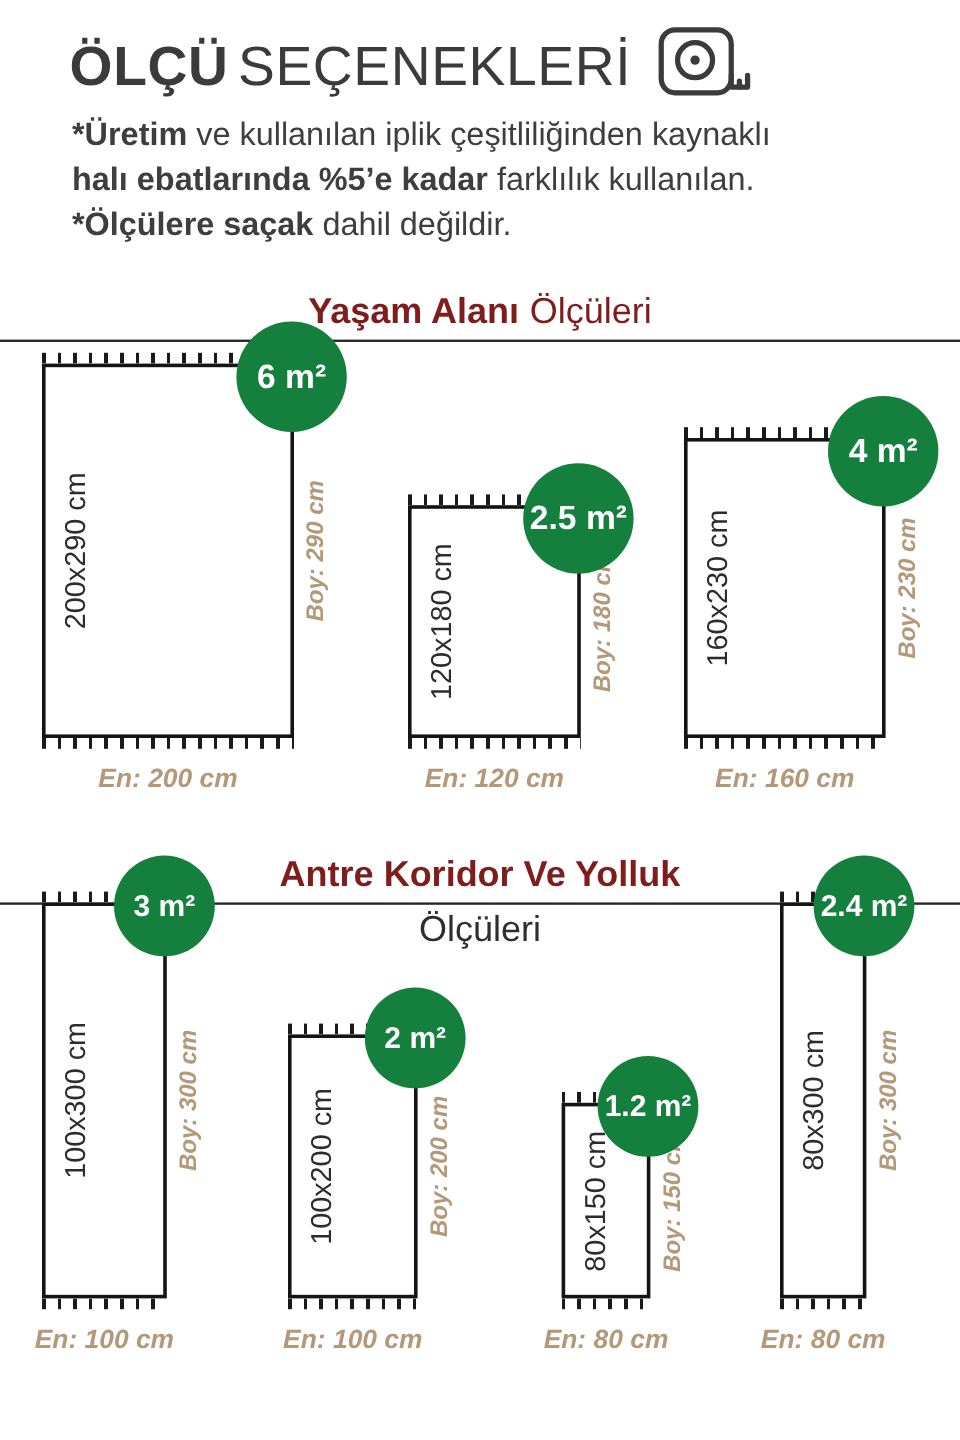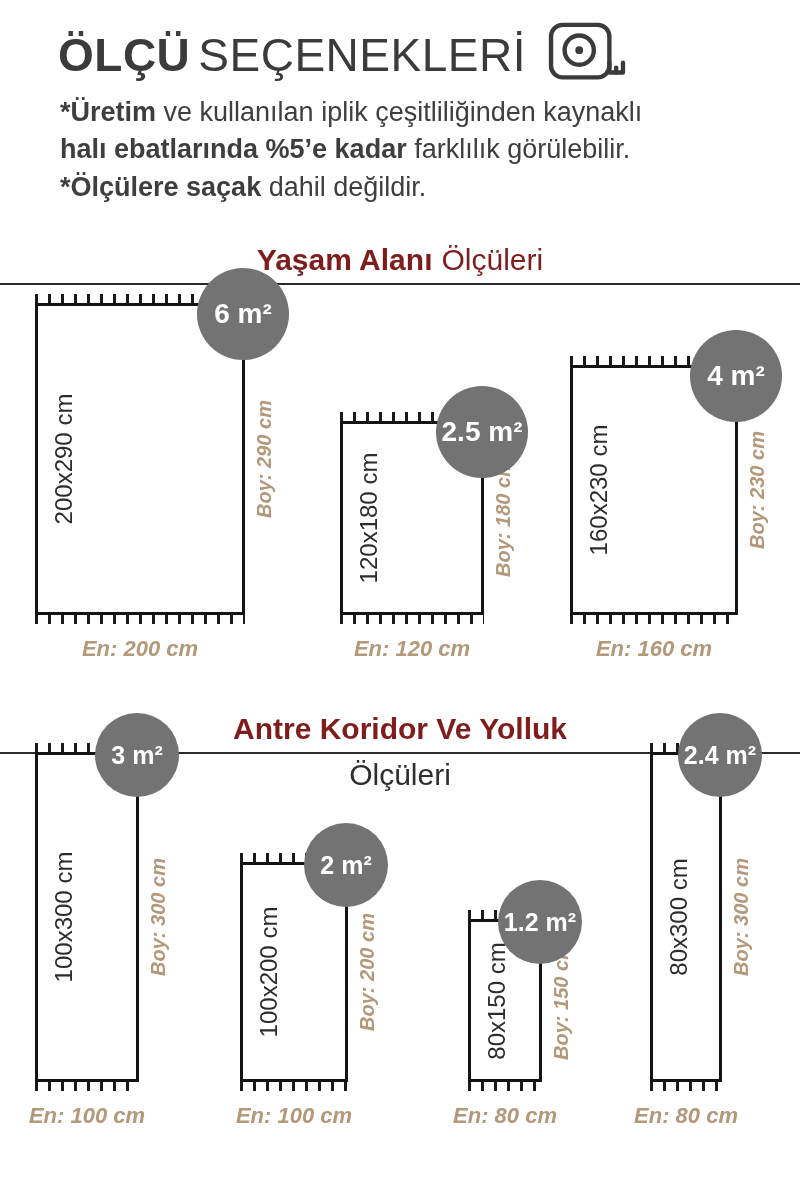--- a/index.html
+++ b/index.html
@@ -35,21 +35,21 @@
   .rect { position:relative; width:100%; border:3px solid #141414; background:#fff; }
   .size-v { position:absolute; left:26px; top:50%;
             transform:translate(-50%,-50%) rotate(-90deg);
             white-space:nowrap; font-size:24px; color:#2c2c2c; }
   .boy-v { position:absolute; left:calc(100% + 22px); top:50%;
            transform:translate(-50%,-50%) rotate(-90deg);
            white-space:nowrap; font-size:20px; font-weight:700; font-style:italic; color:#b3987a; }
   .en { position:absolute; left:50%; bottom:-38px; transform:translateX(-50%);
         white-space:nowrap; font-size:22px; font-weight:700; font-style:italic; color:#b3987a; }
   .badge { position:absolute; right:-44px; top:-26px; width:92px; height:92px; border-radius:50%;
-           background:#737373; color:#ffffff; display:flex; align-items:center; justify-content:center;
+           background:#15803d; color:#ffffff; display:flex; align-items:center; justify-content:center;
            font-weight:700; font-size:28px; z-index:3; }
   .badge-sm { width:84px; height:84px; right:-40px; top:-30px; font-size:25px; }
 
   
   .r1 { left:35px;  width:210px; } .r1 .rect { height:312px; }
   .r2 { left:340px; width:144px; } .r2 .rect { height:194px; }
   .r3 { left:570px; width:168px; } .r3 .rect { height:250px; }
   .r4 { left:35px;  width:104px; } .r4 .rect { height:330px; }
   .r5 { left:240px; width:108px; } .r5 .rect { height:220px; }
   .r6 { left:468px; width:74px;  } .r6 .rect { height:163px; }
@@ -68,21 +68,21 @@
       <rect x="5" y="5" width="60" height="54" rx="12"></rect>
       <circle cx="34" cy="31" r="15"></circle>
       <circle cx="34" cy="31" r="4" fill="#3b3b3b" stroke="none"></circle>
       <path d="M65 44 v10 h14 v-10"></path>
       <path d="M72 49 v5"></path>
     </svg>
   </div>
 
   <div class="disclaimer">
     <div><b>*Üretim</b><span> ve kullanılan iplik çeşitliliğinden kaynaklı</span></div>
-    <div><b>halı ebatlarında %5’e kadar</b><span> farklılık görülebilir.</span></div>
+    <div><b>halı ebatlarında %5’e kadar</b><span> farklılık kullanılan.</span></div>
     <div><b>*Ölçülere saçak</b><span> dahil değildir.</span></div>
   </div>
 
   <div class="section sec1">
     <div class="sec-title">
       <span class="tb">Yaşam Alanı</span><span class="tr">Ölçüleri</span>
     </div>
     <div class="rule"></div>
 
     <div class="rug r1">

